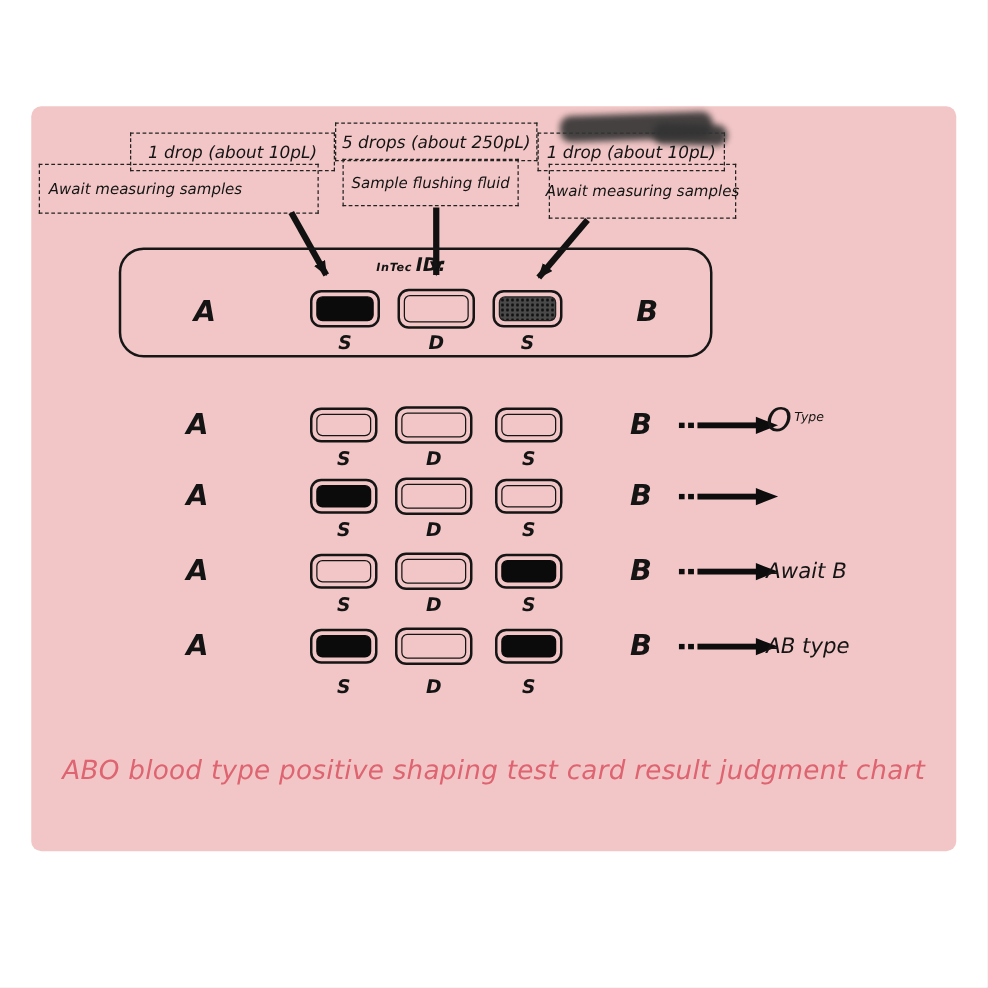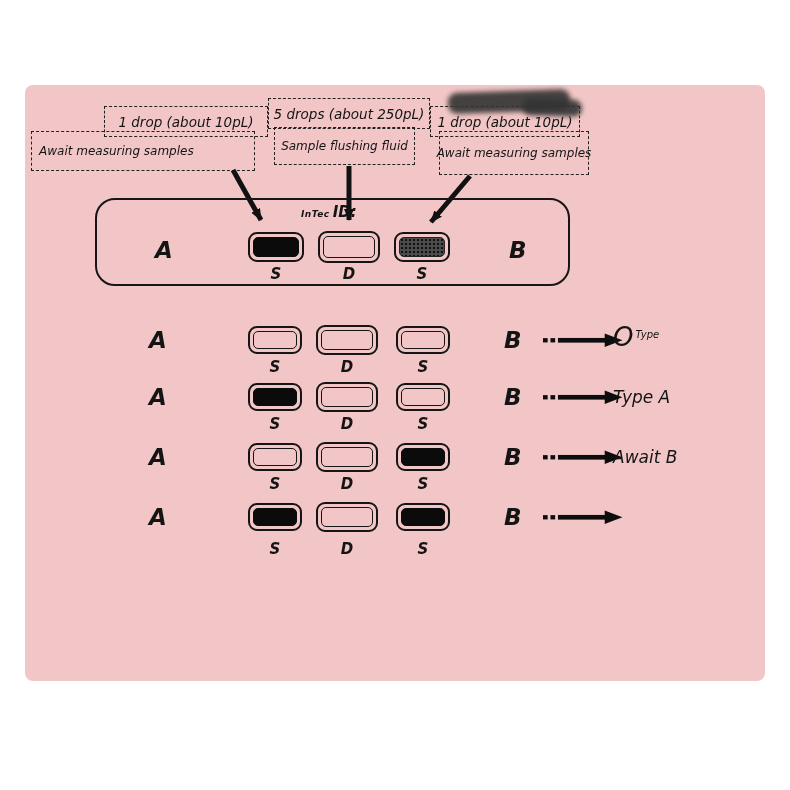--- a/index.html
+++ b/index.html
@@ -159,23 +159,20 @@
     <div class="sdl lpos1">S</div>
     <div class="sdl lpos2">D</div>
     <div class="sdl lpos3">S</div>
     <div class="ab rowB">B</div>
     <svg class="rarrow" viewBox="0 0 92 20">
       <rect x="0" y="8" width="5" height="4.6"></rect>
       <rect x="8" y="8" width="5" height="4.6"></rect>
       <rect x="16" y="7.8" width="52" height="5"></rect>
       <polygon points="66,3 85,10.3 66,17.6"></polygon>
     </svg>
-    <div class="result">
-      <span class="result-main">Type A</span><span class="result-sup"></span>
-    </div>
   </div>
 
   <div class="result-row" style="top:443px;">
     <div class="ab rowA">A</div>
     <div class="well pos1" data-fill="empty">
         <div class="well-inner"></div>
       </div>
     <div class="well pos2" data-fill="empty">
         <div class="well-inner"></div>
       </div>
@@ -211,16 +208,20 @@
     <div class="sdl lpos1" style="top:37px;">S</div>
     <div class="sdl lpos2" style="top:37px;">D</div>
     <div class="sdl lpos3" style="top:37px;">S</div>
     <div class="ab rowB">B</div>
     <svg class="rarrow" viewBox="0 0 92 20">
       <rect x="0" y="8" width="5" height="4.6"></rect>
       <rect x="8" y="8" width="5" height="4.6"></rect>
       <rect x="16" y="7.8" width="52" height="5"></rect>
       <polygon points="66,3 85,10.3 66,17.6"></polygon>
     </svg>
-  </div>
-
+    <div class="result">
+      <span class="result-main">AB type</span><span class="result-sup"></span>
+    </div>
+  </div>
+
+  <div id="caption">ABO blood type positive shaping test card result judgment chart</div>
 
 </div>
 
 </body></html>

